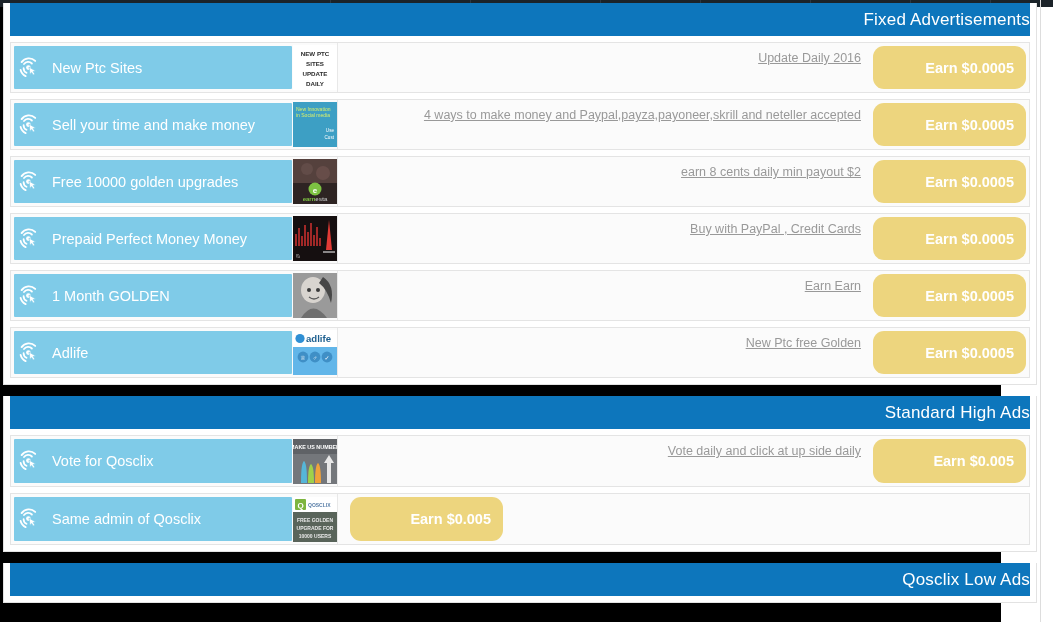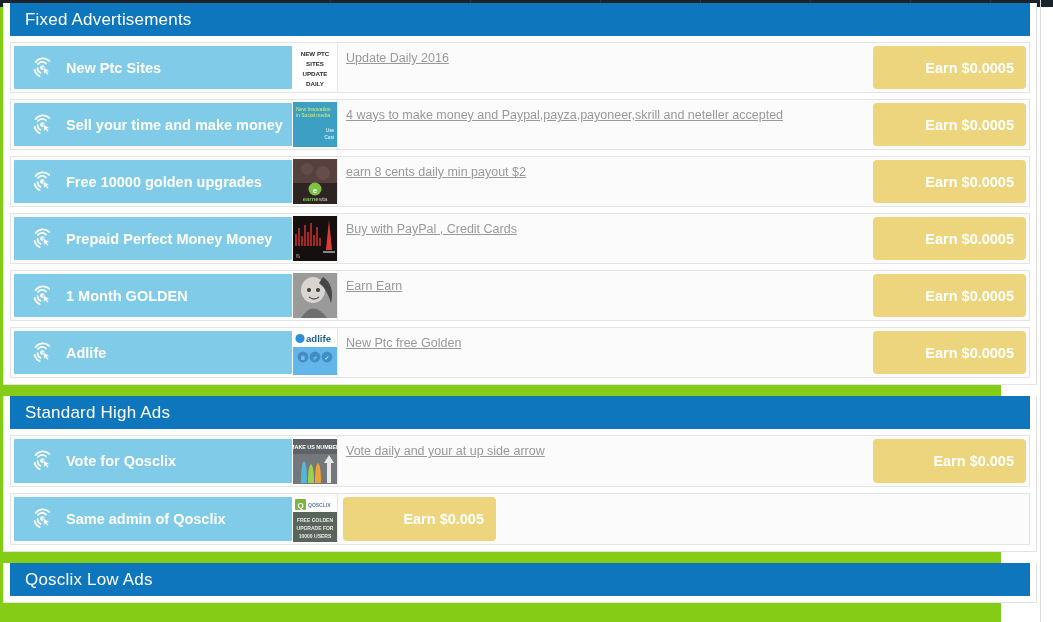--- a/index.html
+++ b/index.html
@@ -7,21 +7,22 @@
     width: 1053px;
     height: 622px;
     overflow: hidden;
     background: #ffffff;
     font-family: "Liberation Sans", sans-serif;
   }
   .page {
     position: relative;
     width: 1001px;
     height: 622px;
-    background: #84cc16;
+    background: #000000;
+    text-align: right;
   }
 
   
   .navbar {
     position: absolute;
     top: 0; left: 0;
     width: 1053px;
     height: 7px;
     background: #1b2329;
   }
@@ -85,23 +86,23 @@
   .ad-row:first-child { margin-top: 6px; }
 
   .ad-title {
     width: 278px;
     min-width: 278px;
     background: #7fcbe8;
     color: #ffffff;
     display: flex;
     align-items: center;
     font-size: 14.5px;
-    font-weight: 700;
+    font-weight: 400;
     margin: 3px 0 3px 3px;
-    padding-left: 17px;
+    padding-left: 3px;
     border-radius: 1px;
   }
   .click-icon {
     width: 24px; height: 24px;
     margin-right: 11px;
     flex: 0 0 24px;
     display: block;
   }
   .ad-title-label {
     white-space: nowrap;
@@ -136,22 +137,22 @@
     width: 153px;
     min-width: 153px;
     background: #edd57e;
     color: #ffffff;
     font-size: 14.5px;
     font-weight: 700;
     display: flex;
     align-items: center;
     justify-content: flex-end;
     padding-right: 12px;
-    margin: 3px 3px 3px 5px;
-    border-radius: 4px;
+    margin: 3px 3px 3px 12px;
+    border-radius: 11px;
   }
 
   
   .panel.high .ad-row { height: 52px; }
 </style>
 </head>
 <body>
 
 <div class="page">
 
@@ -358,21 +359,21 @@
                   <rect width="44" height="45" fill="#74777b"></rect>
                   <rect y="0" width="44" height="15" fill="#5f6266"></rect>
                   <text x="22" y="10" font-size="5.4" font-weight="bold" fill="#ffffff" text-anchor="middle" font-family="Liberation Sans">MAKE US NUMBER</text>
                   <path d="M8 44 Q8 24 11 22 Q14 24 14 44 Z" fill="#56b6d8"></path>
                   <path d="M15 44 Q15 27 18 25 Q21 27 21 44 Z" fill="#9fd14a"></path>
                   <path d="M22 44 Q22 26 25 24 Q28 26 28 44 Z" fill="#f0a23a"></path>
                   <path d="M34 20 L38 20 L38 44 L34 44 Z" fill="#e8e8e8"></path>
                   <path d="M36 16 L31 24 L41 24 Z" fill="#e8e8e8"></path>
                 </svg></span>
             </div>
-            <div class="ad-desc">Vote daily and your at up side arrow</div>
+            <div class="ad-desc">Vote daily and click at up side daily</div>
             <div class="ad-earn">Earn $0.005</div>
           </div>
           <div class="ad-row">
             <div class="ad-title">
               <svg class="click-icon" viewBox="0 0 24 24">
                 <path d="M4.6 6.1a9 9 0 0 1 13.6-1.2" fill="none" stroke="#ffffff" stroke-width="1.9" stroke-linecap="round"></path>
                 <path d="M3.6 13.9a9 9 0 0 0 5.0 6.2" fill="none" stroke="#ffffff" stroke-width="1.9" stroke-linecap="round"></path>
                 <path d="M7.0 8.0a5.2 5.2 0 0 1 7.9-0.5" fill="none" stroke="#ffffff" stroke-width="1.8" stroke-linecap="round"></path>
                 <path d="M6.6 12.2a5.2 5.2 0 0 0 2.9 4.6" fill="none" stroke="#ffffff" stroke-width="1.8" stroke-linecap="round"></path>
                 <circle cx="11.4" cy="11.6" r="2.3" fill="#ffffff"></circle>

